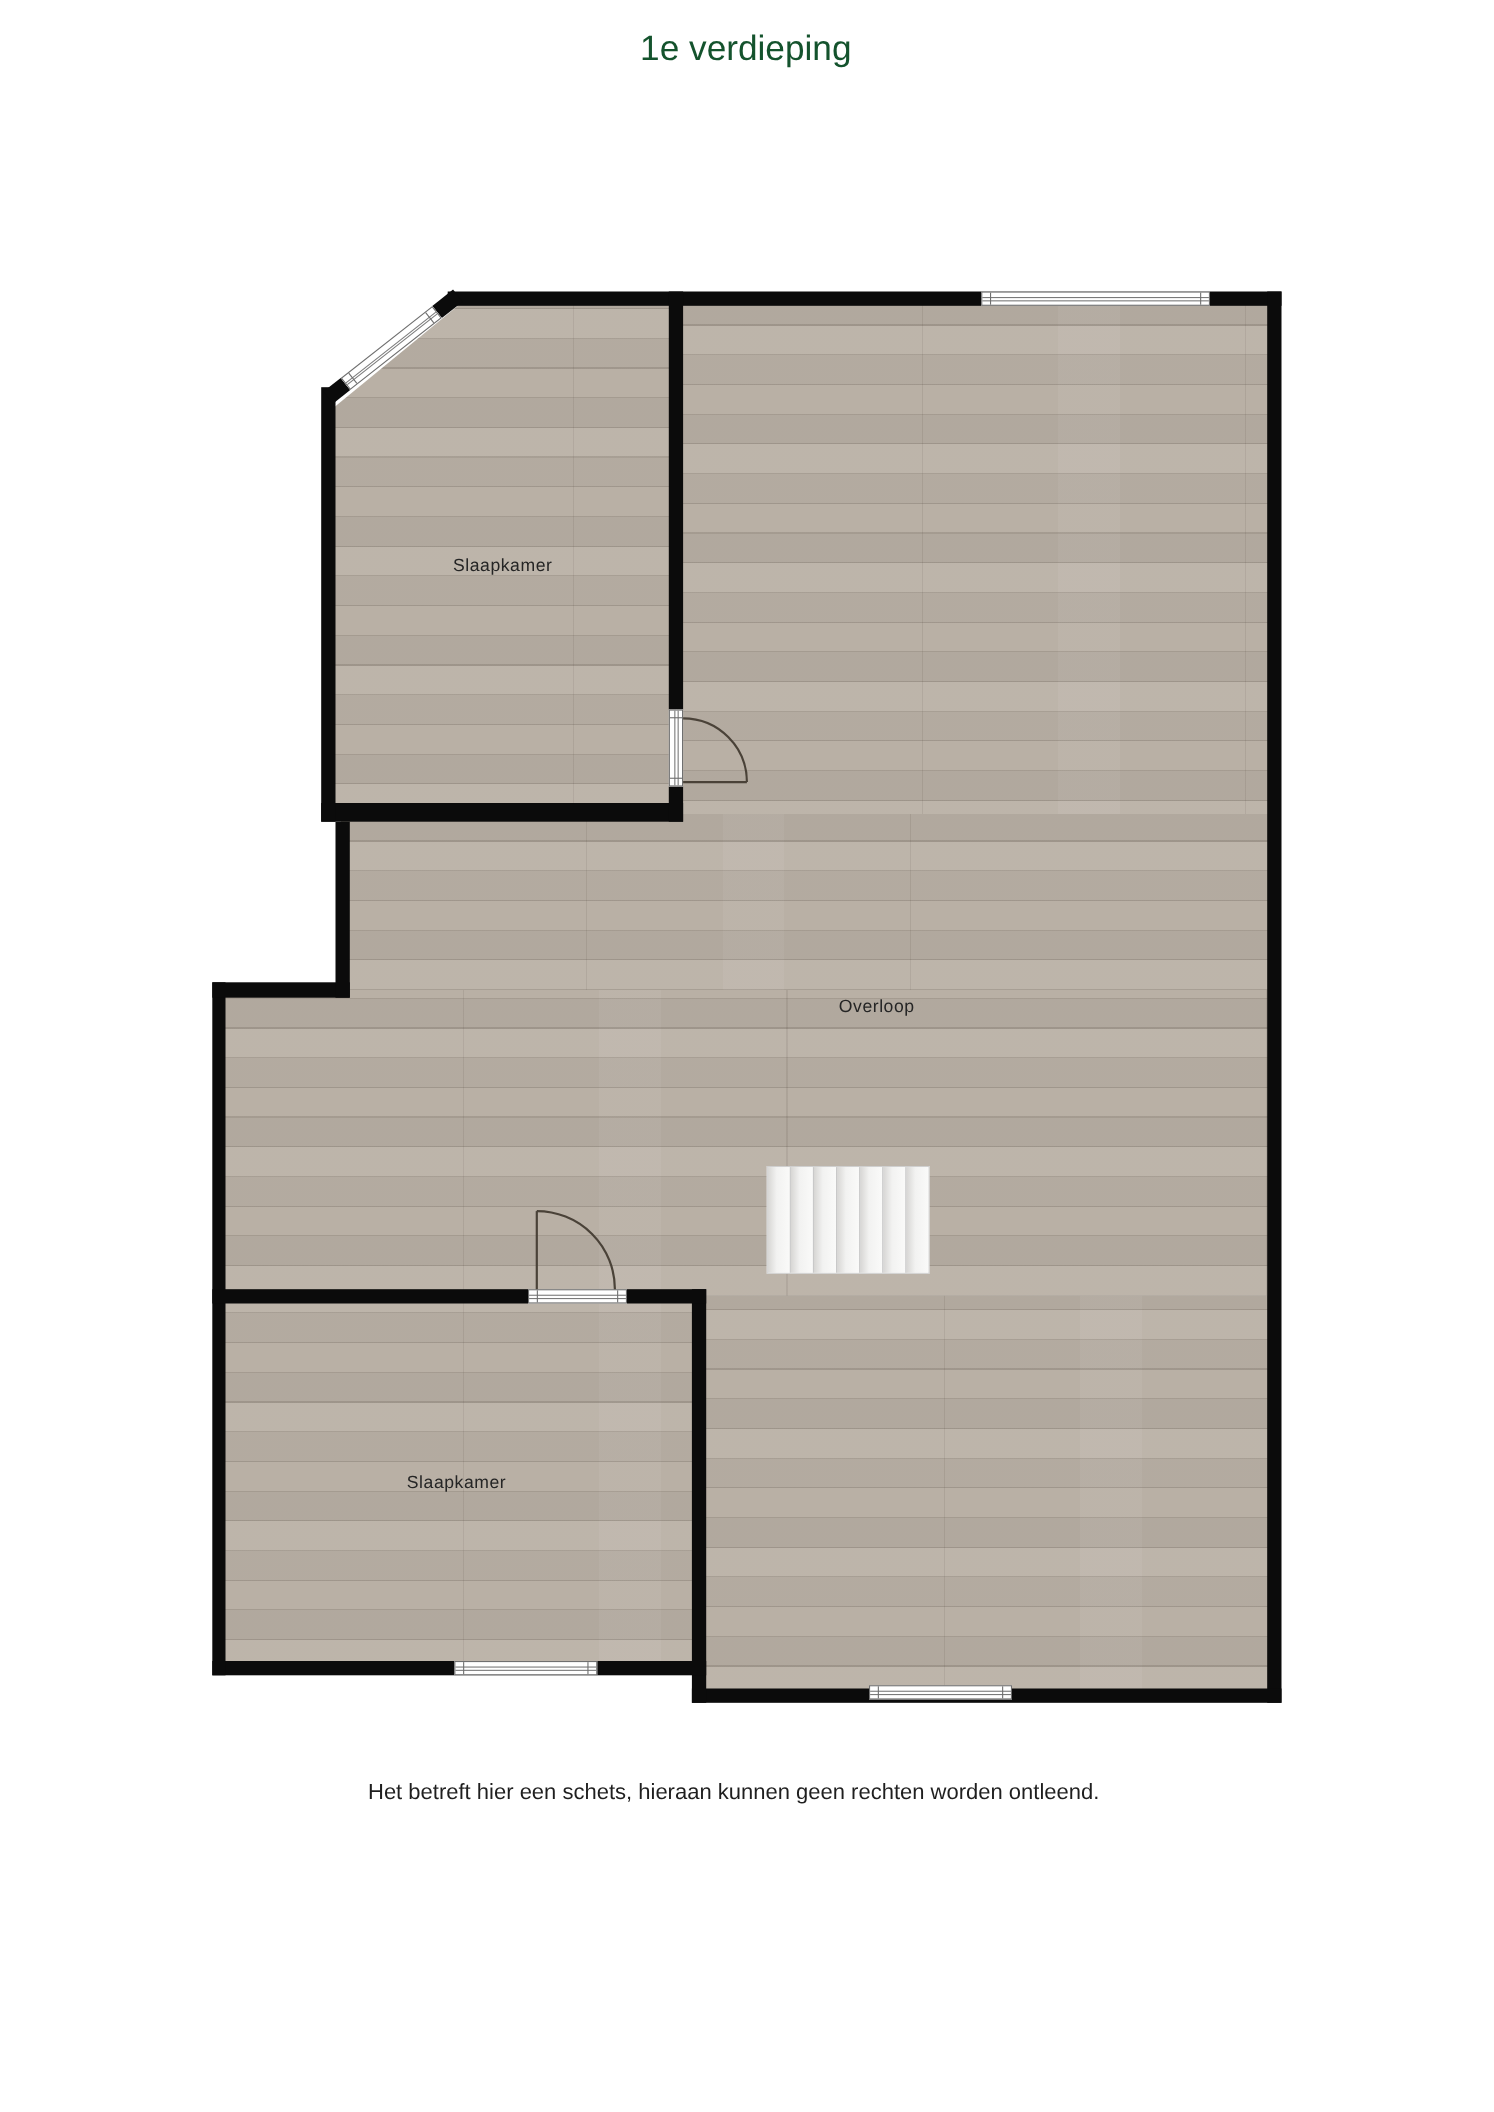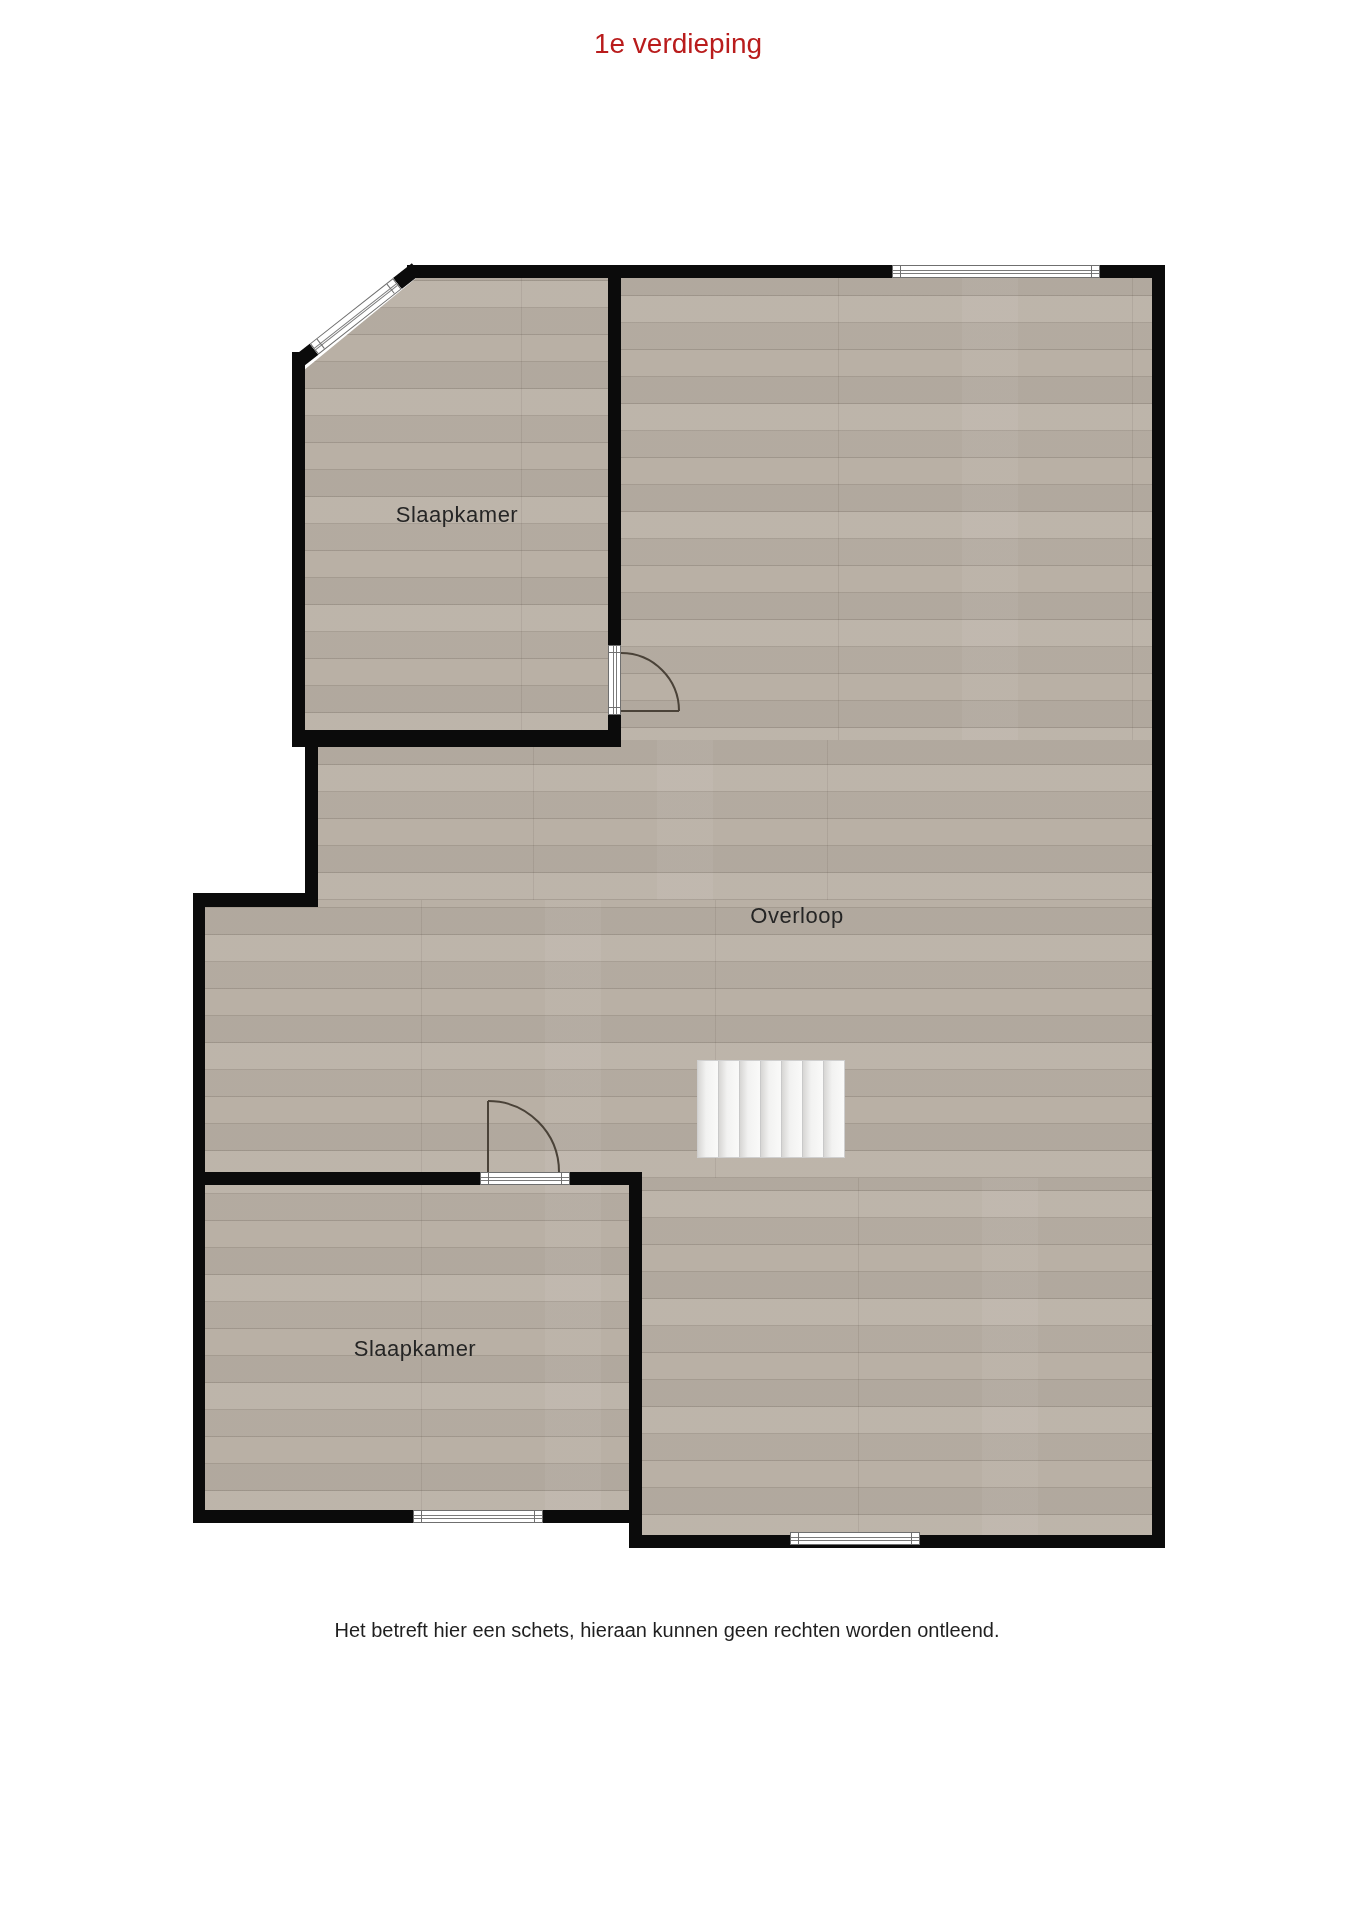--- a/index.html
+++ b/index.html
@@ -50,26 +50,26 @@
     position:absolute;left:697px;top:1060px;width:148px;height:98px;
     border:1px solid #cfcfcf;box-sizing:border-box;display:flex;background:#f4f4f3;
   }
   .stairs .tread{
     flex:1;border-left:1px solid #c9c9c9;
     background:linear-gradient(90deg,#d7d6d4 0,#f2f2f1 40%,#fafaf9 100%);
   }
   .stairs .tread:first-child{border-left:none;}
   
   .room-label{
-    position:absolute;color:#252525;font-size:22px;letter-spacing:0.5px;
+    position:absolute;color:#252525;font-size:16px;letter-spacing:0.5px;
     transform:translate(-50%,-50%);white-space:nowrap;text-align:center;
   }
   .page-title{
     position:absolute;left:678px;top:44px;transform:translate(-50%,-50%);
-    color:#b91c1c;font-size:28px;white-space:nowrap;
+    color:#14532d;font-size:32px;white-space:nowrap;
   }
   .disclaimer{
     position:absolute;left:667px;top:1630px;transform:translate(-50%,-50%);
     color:#1f1f1f;font-size:20px;white-space:nowrap;
   }
   svg.doors{position:absolute;left:0;top:0;pointer-events:none;}
 </style>
 </head>
 <body>
 

